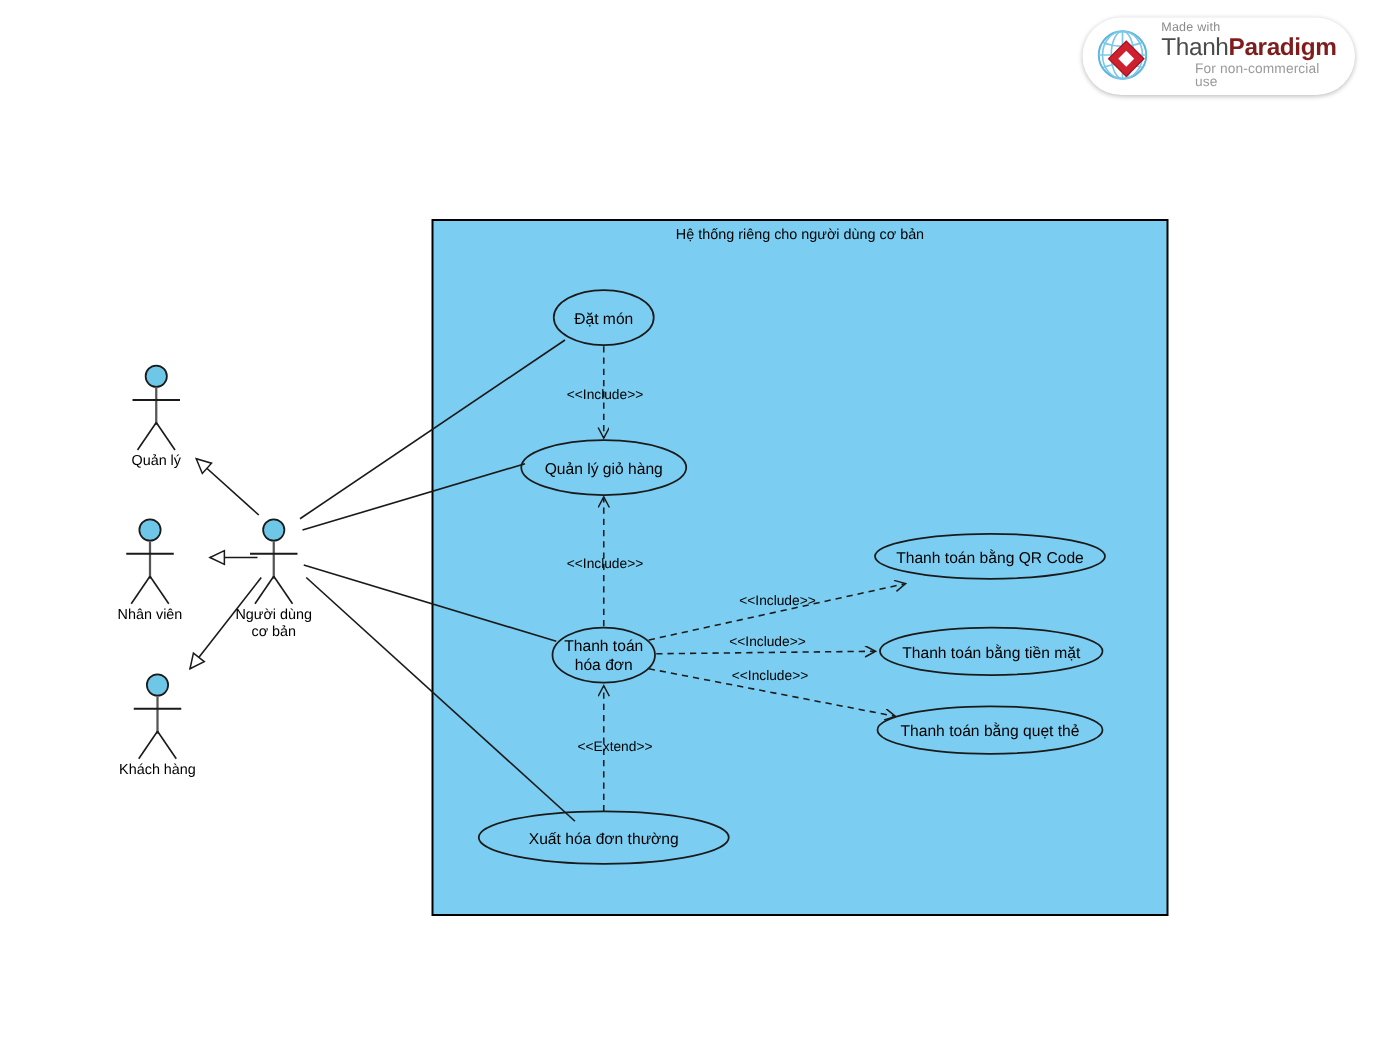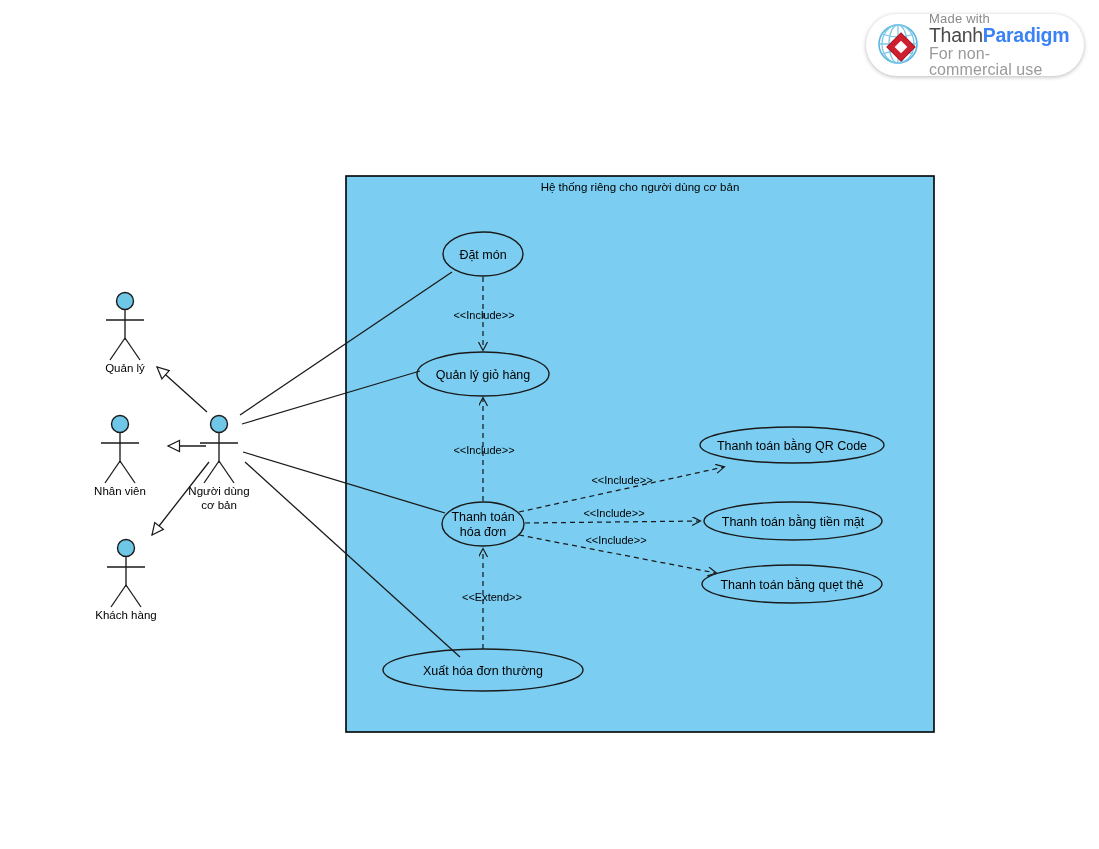--- a/index.html
+++ b/index.html
@@ -42,37 +42,38 @@
     flex: 0 0 46px;
     margin-right: 7px;
   }
   .vp-text {
     display: flex;
     flex-direction: column;
     justify-content: center;
     line-height: 1;
   }
   .vp-made {
-    font-size: 13px;
+    font-size: 10px;
     color: #8a8a8a;
     letter-spacing: 0.2px;
     margin-bottom: 1px;
   }
   .vp-title {
     font-size: 19.5px;
     color: #4a4a4a;
     letter-spacing: -0.3px;
     margin-bottom: 1px;
     white-space: nowrap;
   }
-  .vp-title b { color: #3b82f6; }
+  .vp-title b { color: #7f1d1d; }
   .vp-sub {
-    font-size: 16px;
+    font-size: 11px;
     color: #9a9a9a;
     letter-spacing: 0.1px;
+    margin-left: 27px;
   }
 </style>
 </head>
 <body>
 
 <svg id="canvas" viewBox="0 0 1099 849" xmlns="http://www.w3.org/2000/svg">
   <defs>
     <marker id="mk-open-arrow" markerWidth="12" markerHeight="12" refX="9" refY="4.5" orient="auto" markerUnits="userSpaceOnUse">
       <path d="M1,0 L9.5,4.5 L1,9" fill="none" stroke="#1a1a1a" stroke-width="1.2"></path>
     </marker>

